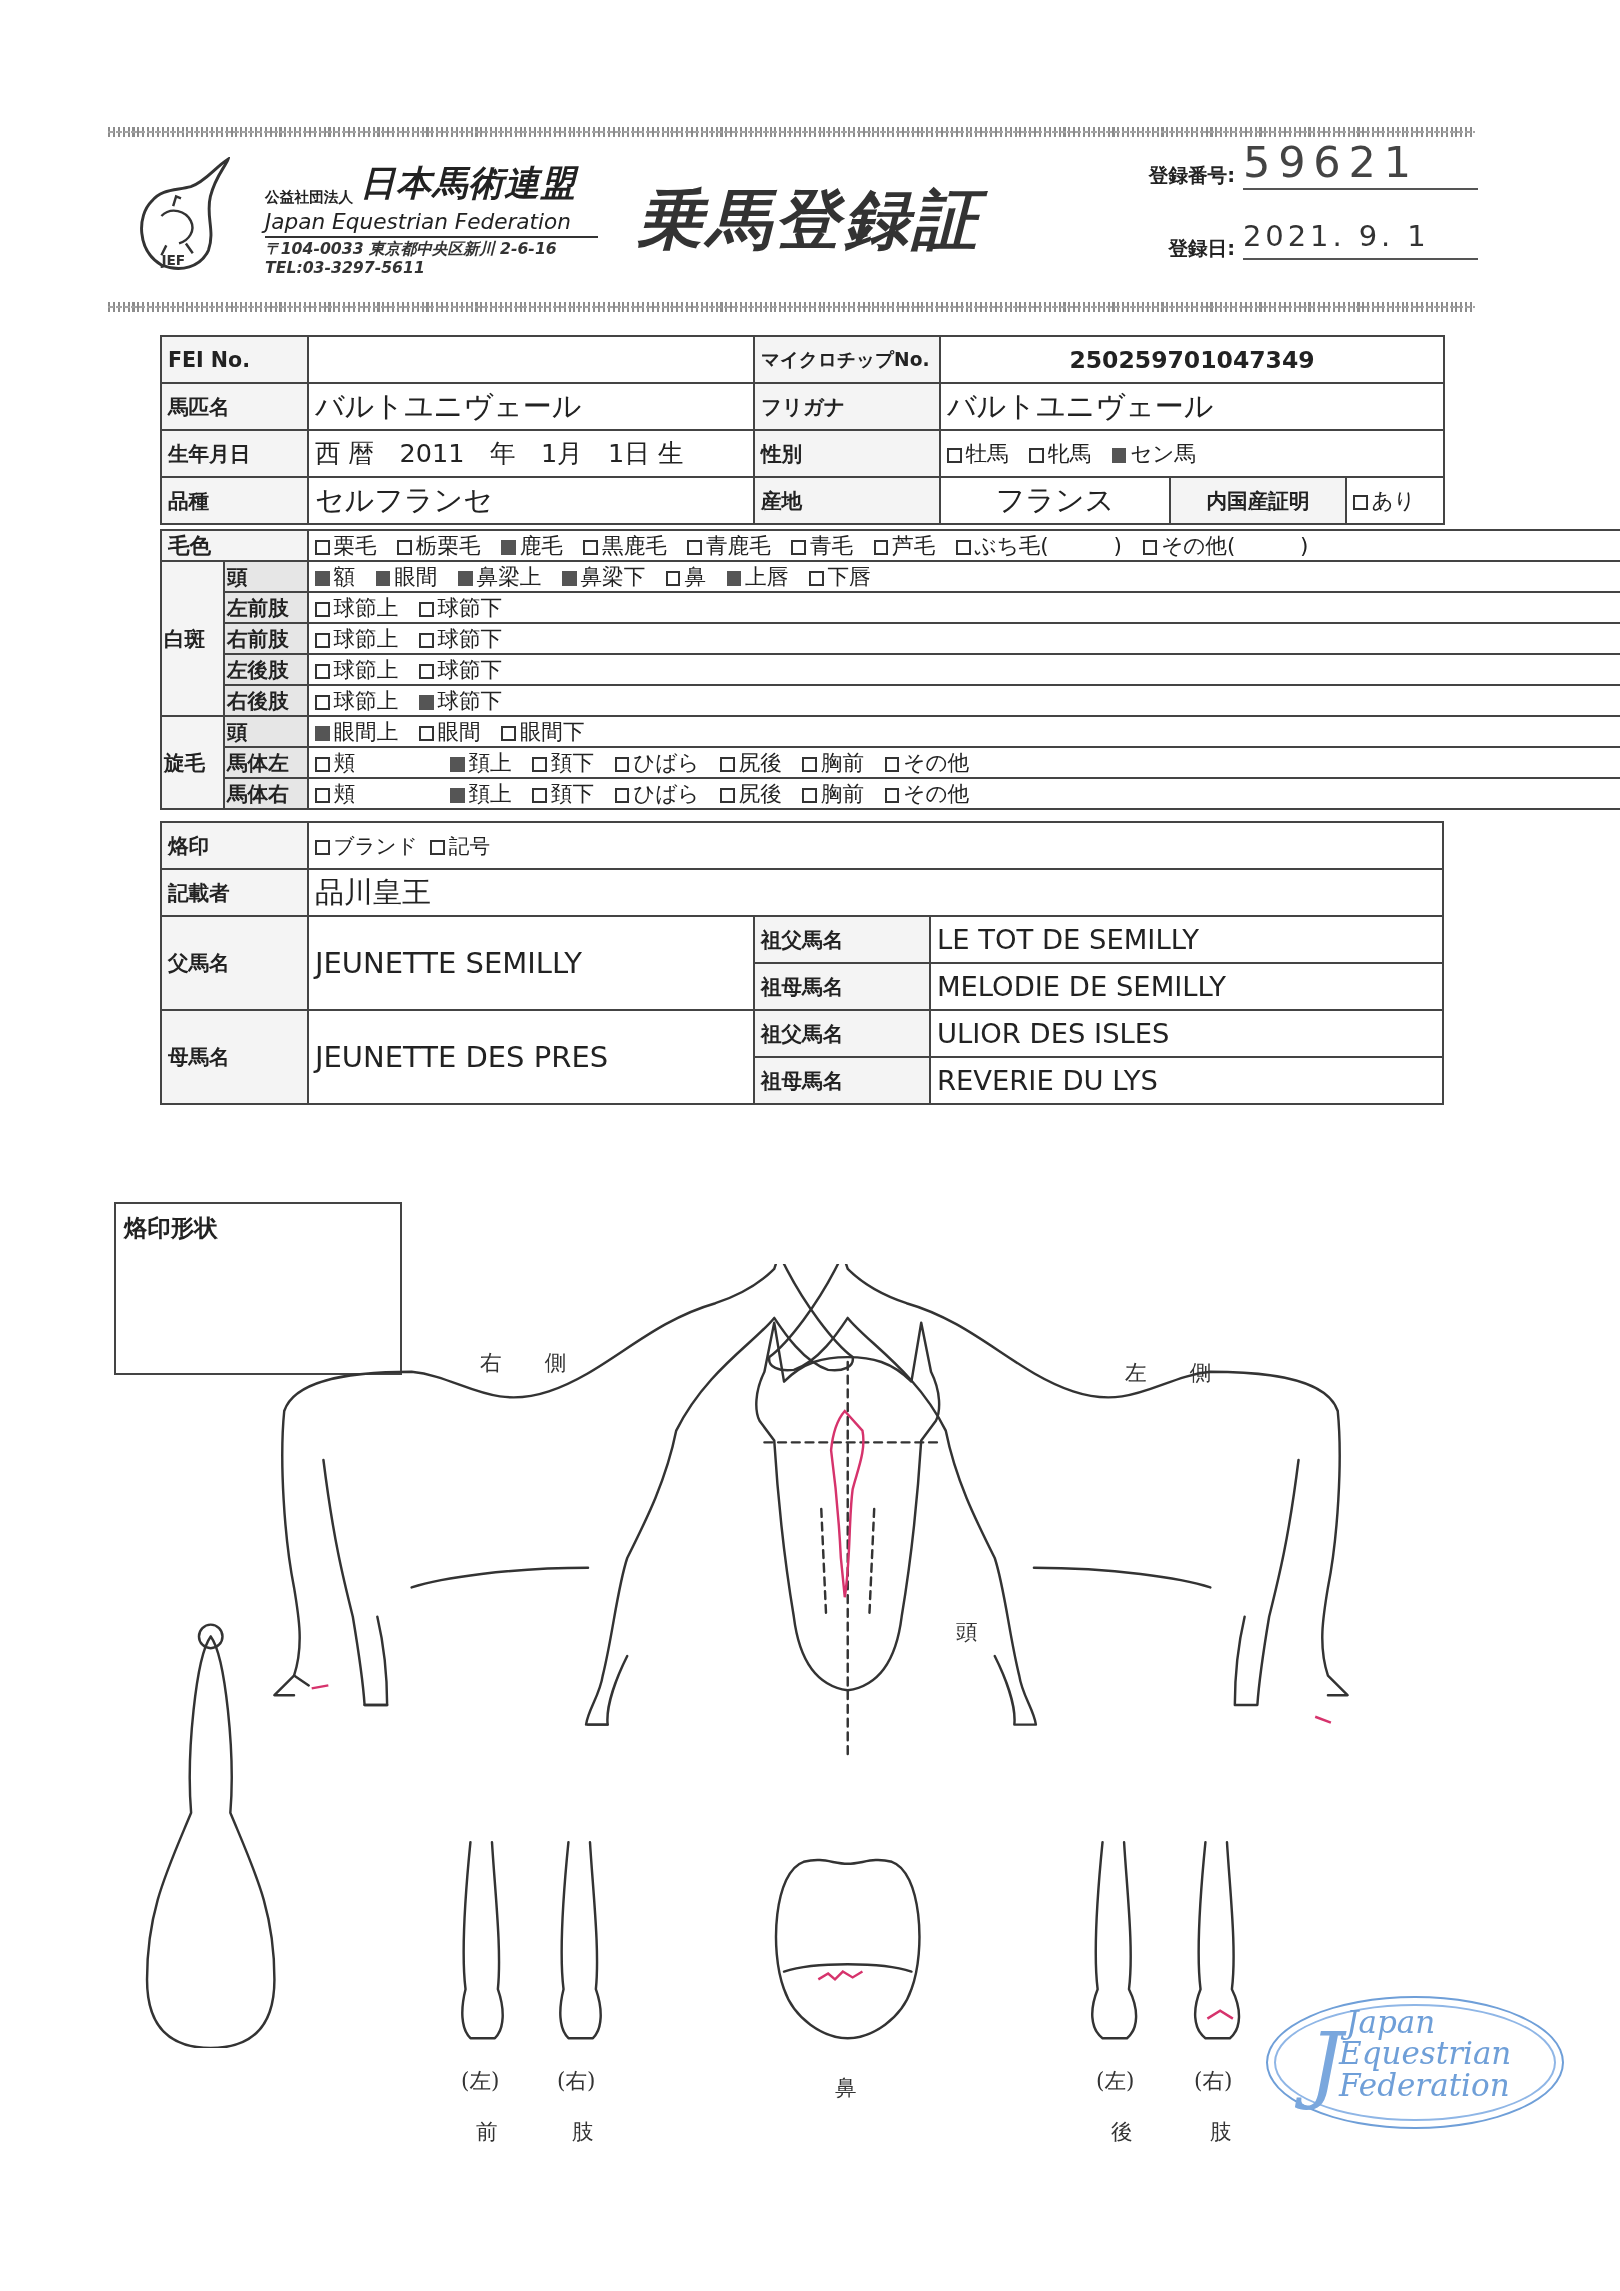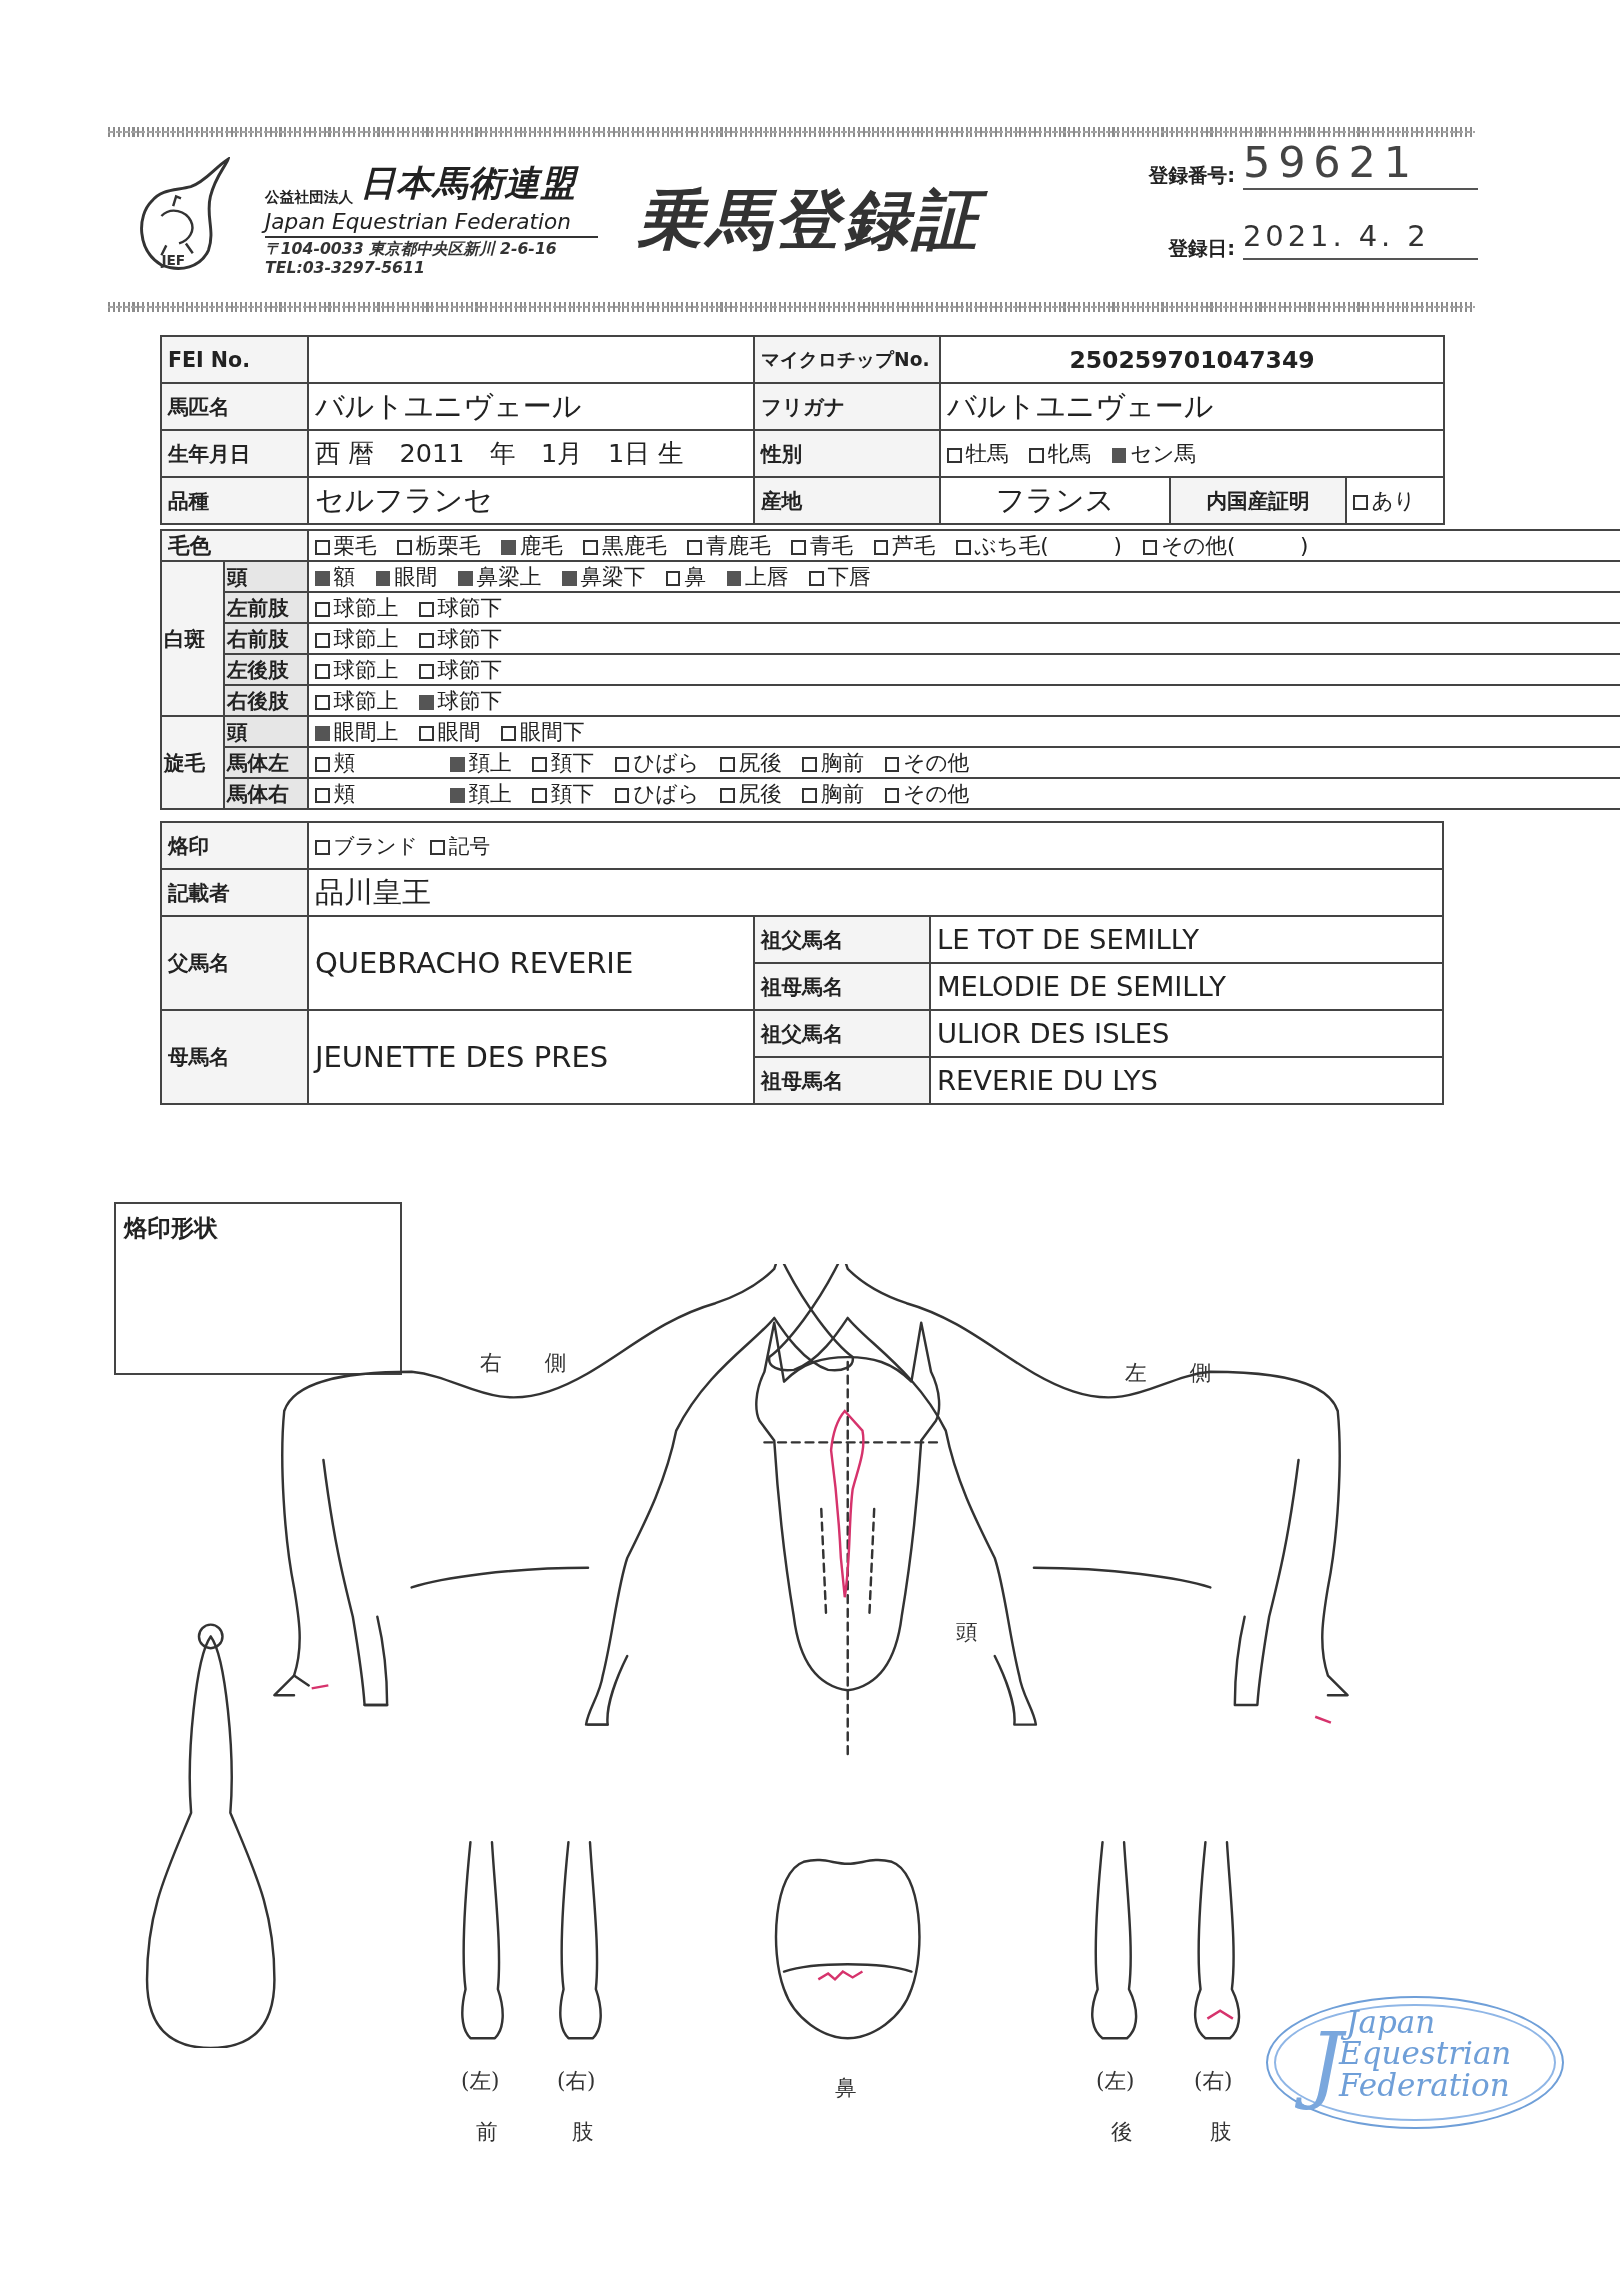--- a/index.html
+++ b/index.html
@@ -76,21 +76,21 @@
 </div>
 
 <div class="doc-title">乗馬登録証</div>
 
 <div class="reg-row" id="reg-number">
   <span class="lbl">登録番号:</span>
   <span class="val">59621</span>
 </div>
 <div class="reg-row" id="reg-date">
   <span class="lbl">登録日:</span>
-  <span class="val">2021. 4. 2</span>
+  <span class="val">2021. 9. 1</span>
 </div>
 
 <table class="tbl" style="top:335px; width:1284px;">
   <colgroup>
       <col style="width:147px">
       <col style="width:446px">
       <col style="width:186px">
       <col style="width:230px">
       <col style="width:176px">
       <col style="width:98px">
@@ -243,21 +243,21 @@
       <span class="opt" style="margin-right:5.9px"><span class="cb"></span><span>ブランド</span></span>
       <span class="opt"><span class="cb"></span><span>記号</span></span>
     </td>
   </tr>
   <tr>
     <td class="lab">記載者</td>
     <td class="val" colspan="3">品川皇王</td>
   </tr>
   <tr>
     <td class="lab" rowspan="2">父馬名</td>
-    <td class="val" rowspan="2" style="font-size:29px">QUEBRACHO REVERIE</td>
+    <td class="val" rowspan="2" style="font-size:29px">JEUNETTE SEMILLY</td>
     <td class="lab">祖父馬名</td>
     <td style="font-size:27.4px">LE TOT DE SEMILLY</td>
   </tr>
   <tr>
     <td class="lab">祖母馬名</td>
     <td style="font-size:27.4px">MELODIE DE SEMILLY</td>
   </tr>
   <tr>
     <td class="lab" rowspan="2">母馬名</td>
     <td class="val" rowspan="2" style="font-size:29px">JEUNETTE DES PRES</td>

